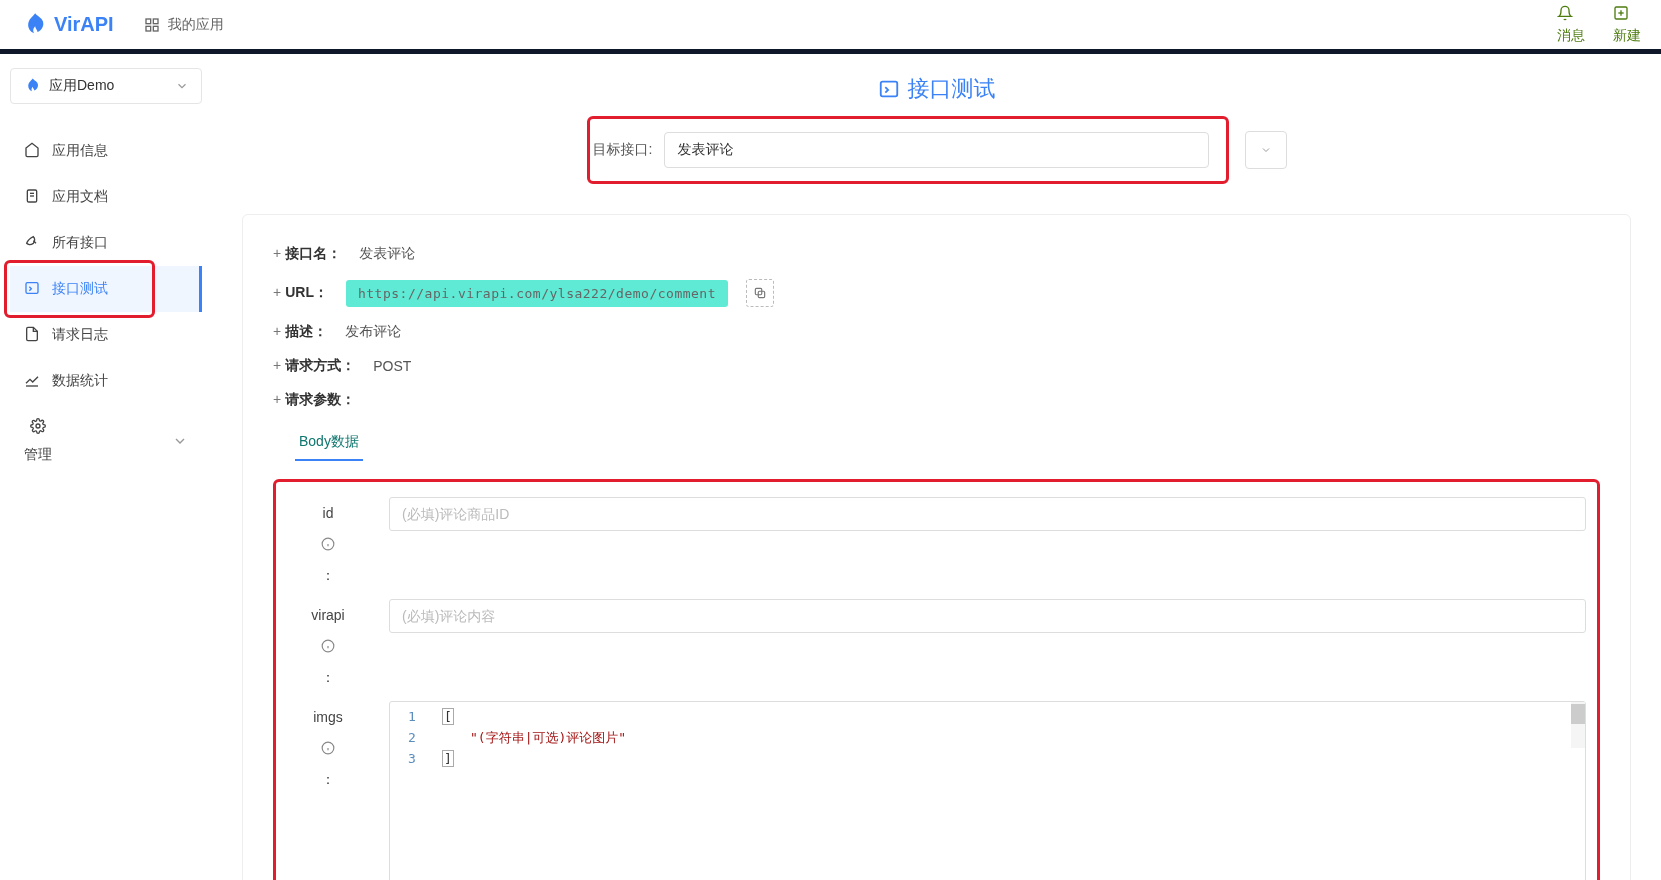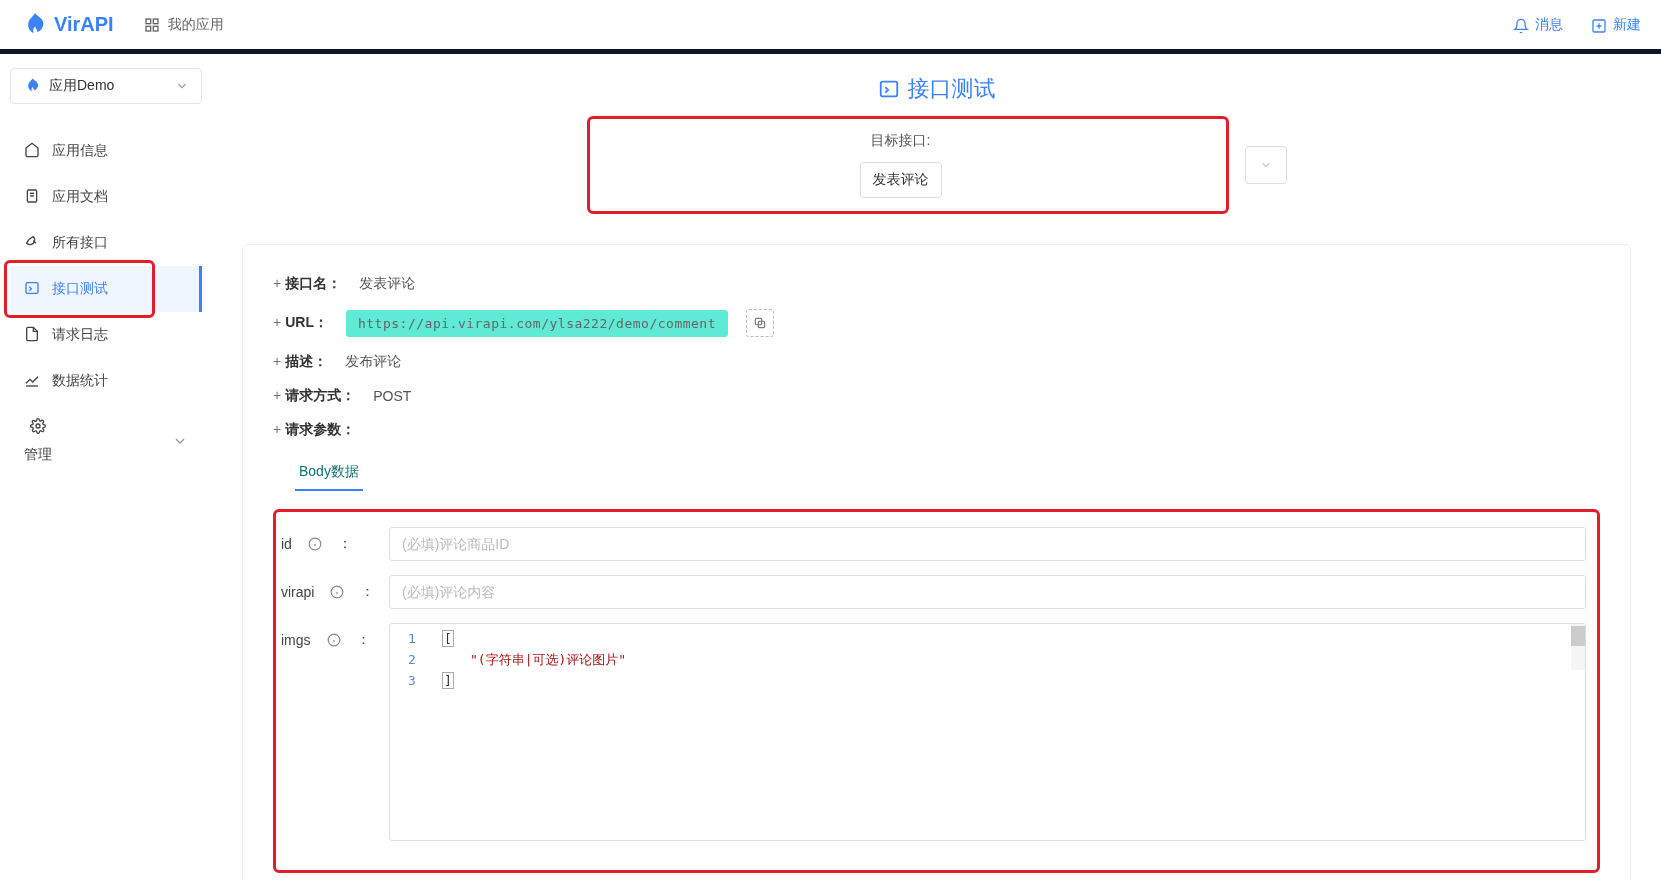--- a/index.html
+++ b/index.html
@@ -40,24 +40,25 @@
       cursor: pointer;
     }
     .nav-item svg { width: 16px; height: 16px; }
     .header-right {
       display: flex;
       align-items: center;
       gap: 28px;
     }
     .header-right-item {
       display: flex;
-      align-items: flex-end;
+      align-items: flex-start;
       gap: 6px;
-      color: #3b82f6;
+      color: #4d7c0f;
       cursor: pointer;
+      flex-direction: column;
     }
     .hr-icon { width: 16px; height: 16px; }
     
     .layout { display: flex; }
     .sidebar {
       width: 212px;
       min-height: calc(100vh - 54px);
       padding: 14px 10px;
     }
     .app-selector {
@@ -132,21 +133,20 @@
       justify-content: center;
       margin-bottom: 30px;
     }
     .target-highlight-wrap {
       position: relative;
       display: flex;
       align-items: center;
       gap: 12px;
       padding: 16px 20px 16px 6px;
       width: 642px;
-      flex-direction: column;
     }
     .target-highlight {
       position: absolute;
       inset: 0;
       border: 3px solid #e11d2e;
       border-radius: 6px;
       pointer-events: none;
     }
     .target-label { color: #555; }
     .target-select {
@@ -232,20 +232,21 @@
       margin-bottom: 14px;
     }
     .form-label {
       width: 94px;
       text-align: right;
       color: #444;
       padding-top: 8px;
       display: flex;
       align-items: center;
       gap: 16px;
+      flex-direction: column;
     }
     .info-ico { width: 14px; height: 14px; color: #888; }
     .form-control { flex: 1; margin-left: 14px; }
     .text-input {
       width: 100%;
       border: 1px solid #ddd;
       border-radius: 3px;
       padding: 8px 12px;
       font-size: 14px;
       color: #333;

